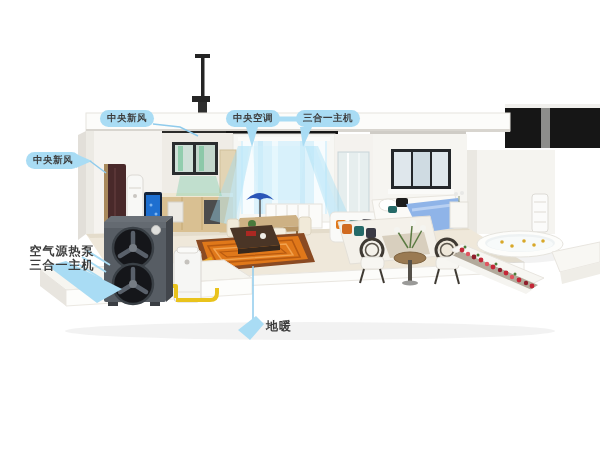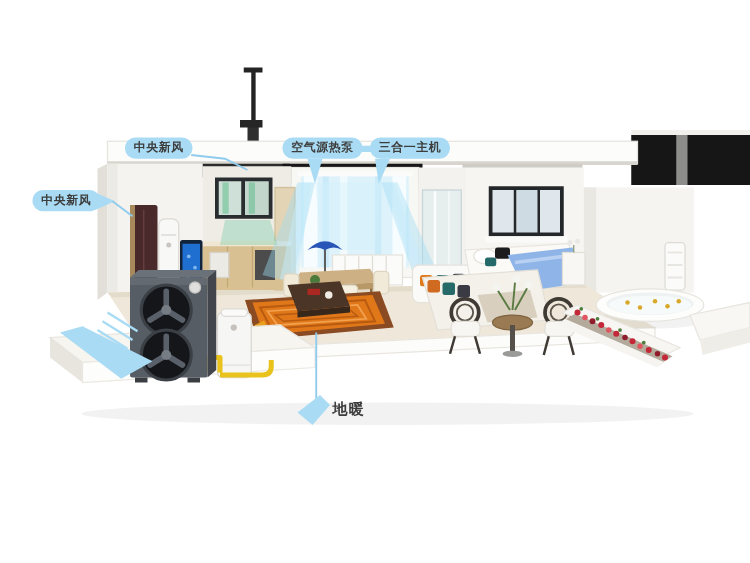--- a/index.html
+++ b/index.html
@@ -332,20 +332,24 @@
     <line x1="253" y1="266" x2="253" y2="322" stroke="#8fcbec" stroke-width="1.5"></line>
     <polygon points="238,330 256,316 264,324 250,340" fill="#a9dcf4"></polygon>
     <polygon points="48,266 66,261 122,289 97,303" fill="#a9dcf4"></polygon>
     <line x1="86" y1="250" x2="110" y2="265" stroke="#a9dcf4" stroke-width="2"></line>
     <line x1="82" y1="257" x2="106" y2="272" stroke="#a9dcf4" stroke-width="2"></line>
     <line x1="78" y1="264" x2="102" y2="279" stroke="#a9dcf4" stroke-width="2"></line>
   </g>
 </svg>
 
 <div class="callout" style="left:100px;top:110px;">中央新风</div>
-<div class="callout" style="left:226px;top:110px;">空气源热泵</div>
+<div class="callout" style="left:226px;top:110px;">中央空调</div>
 <div class="callout" style="left:296px;top:110px;">三合一主机</div>
 <div class="callout" style="left:26px;top:152px;">中央新风</div>
 
-
-<div class="dark-label" style="left:266px;top:321px;">地暖</div>
-
+<div class="dark-label" style="left:10px;top:245px;width:104px;">
+  <div>空气源热泵</div>
+  <div>三合一主机</div>
 </div>
 
+<div class="dark-label" style="left:266px;top:321px;font-family:Liberation Mono, monospace;">地暖</div>
+
+</div>
+
 </body></html>

